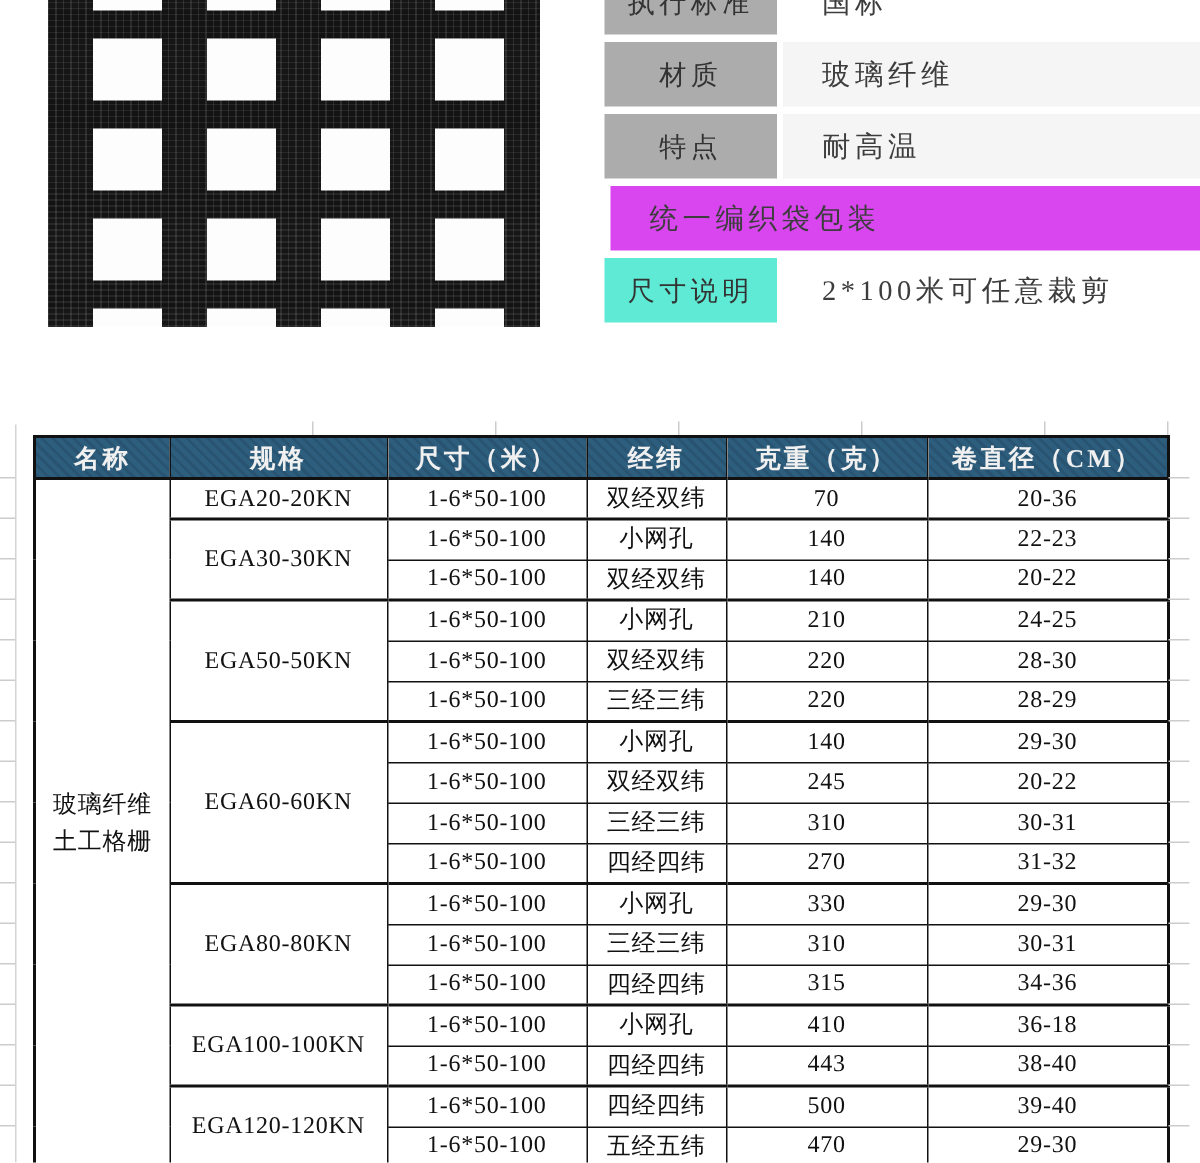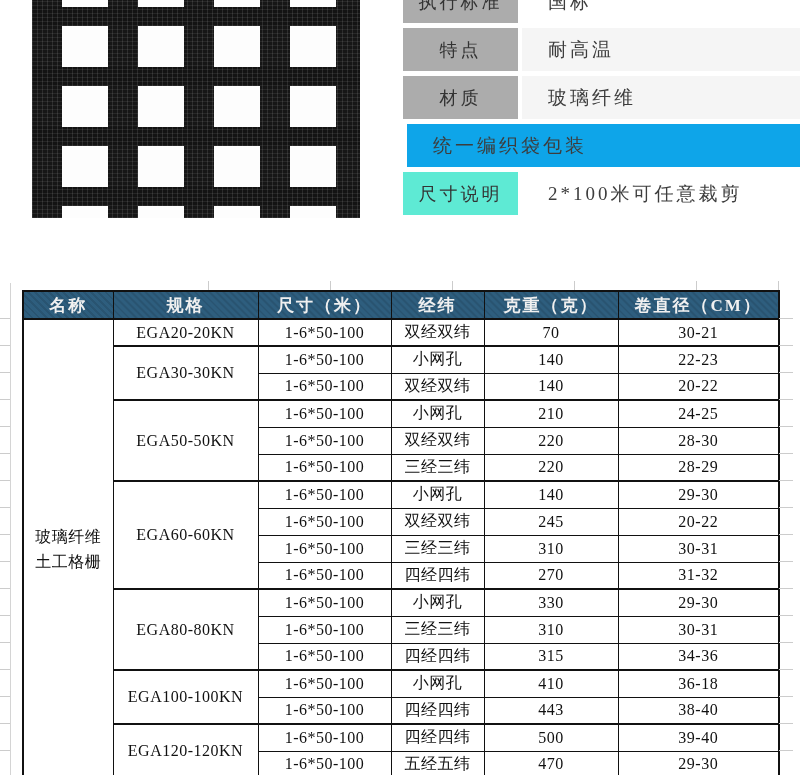--- a/index.html
+++ b/index.html
@@ -74,32 +74,32 @@
 
   <div class="photo"></div>
 
   <div class="spec-list" id="spec-list">
       <div class="spec-row">
         <div class="spec-label" style="background: rgb(172, 172, 172);">执行标准</div>
         <div class="spec-gap"></div>
         <div class="spec-value" style="background: rgb(255, 255, 255);">国标</div>
       </div>
       <div class="spec-row">
+        <div class="spec-label" style="background: rgb(172, 172, 172);">材质</div>
+        <div class="spec-gap"></div>
+        <div class="spec-value" style="background: rgb(245, 245, 245);">玻璃纤维</div>
+      </div>
+      <div class="spec-row">
         <div class="spec-label" style="background: rgb(172, 172, 172);">特点</div>
         <div class="spec-gap"></div>
         <div class="spec-value" style="background: rgb(245, 245, 245);">耐高温</div>
       </div>
       <div class="spec-row">
-        <div class="spec-label" style="background: rgb(172, 172, 172);">材质</div>
-        <div class="spec-gap"></div>
-        <div class="spec-value" style="background: rgb(245, 245, 245);">玻璃纤维</div>
-      </div>
-      <div class="spec-row">
-        <div class="spec-gap"></div>
-        <div class="spec-value" style="background: #0ea5e9;">统一编织袋包装</div>
+        <div class="spec-gap"></div>
+        <div class="spec-value" style="background: #d946ef;">统一编织袋包装</div>
       </div>
       <div class="spec-row">
         <div class="spec-label" style="background: #5eead4;">尺寸说明</div>
         <div class="spec-gap"></div>
         <div class="spec-value" style="background: rgb(255, 255, 255);">2*100米可任意裁剪</div>
       </div>
     </div>
 
   <table class="main">
     <colgroup>
@@ -123,21 +123,21 @@
     <tbody id="table-body">
         <tr>
           <td class="name-cell" rowspan="17">
             <div>玻璃纤维</div>
             <div>土工格栅</div>
           </td>
           <td class="spec-cell" rowspan="1">EGA20-20KN</td>
           <td>1-6*50-100</td>
           <td>双经双纬</td>
           <td>70</td>
-          <td>30-21</td>
+          <td>20-36</td>
         </tr>
         <tr class="group-start">
           <td class="spec-cell" rowspan="2">EGA30-30KN</td>
           <td>1-6*50-100</td>
           <td>小网孔</td>
           <td>140</td>
           <td>22-23</td>
         </tr>
         <tr>
           <td>1-6*50-100</td>

